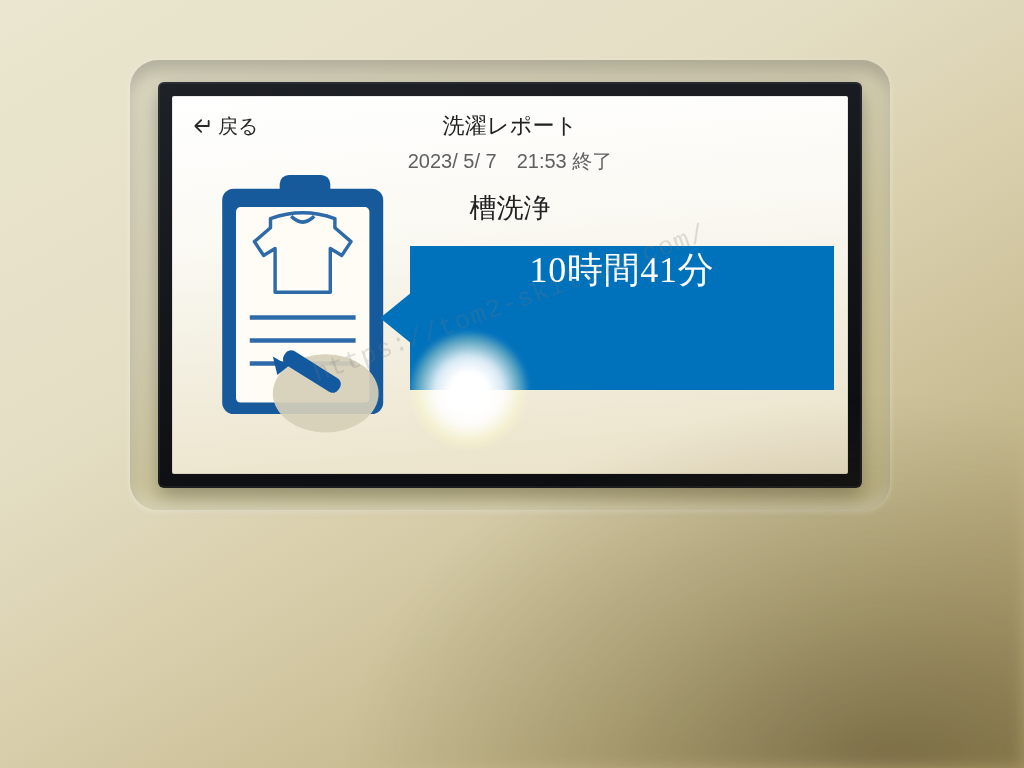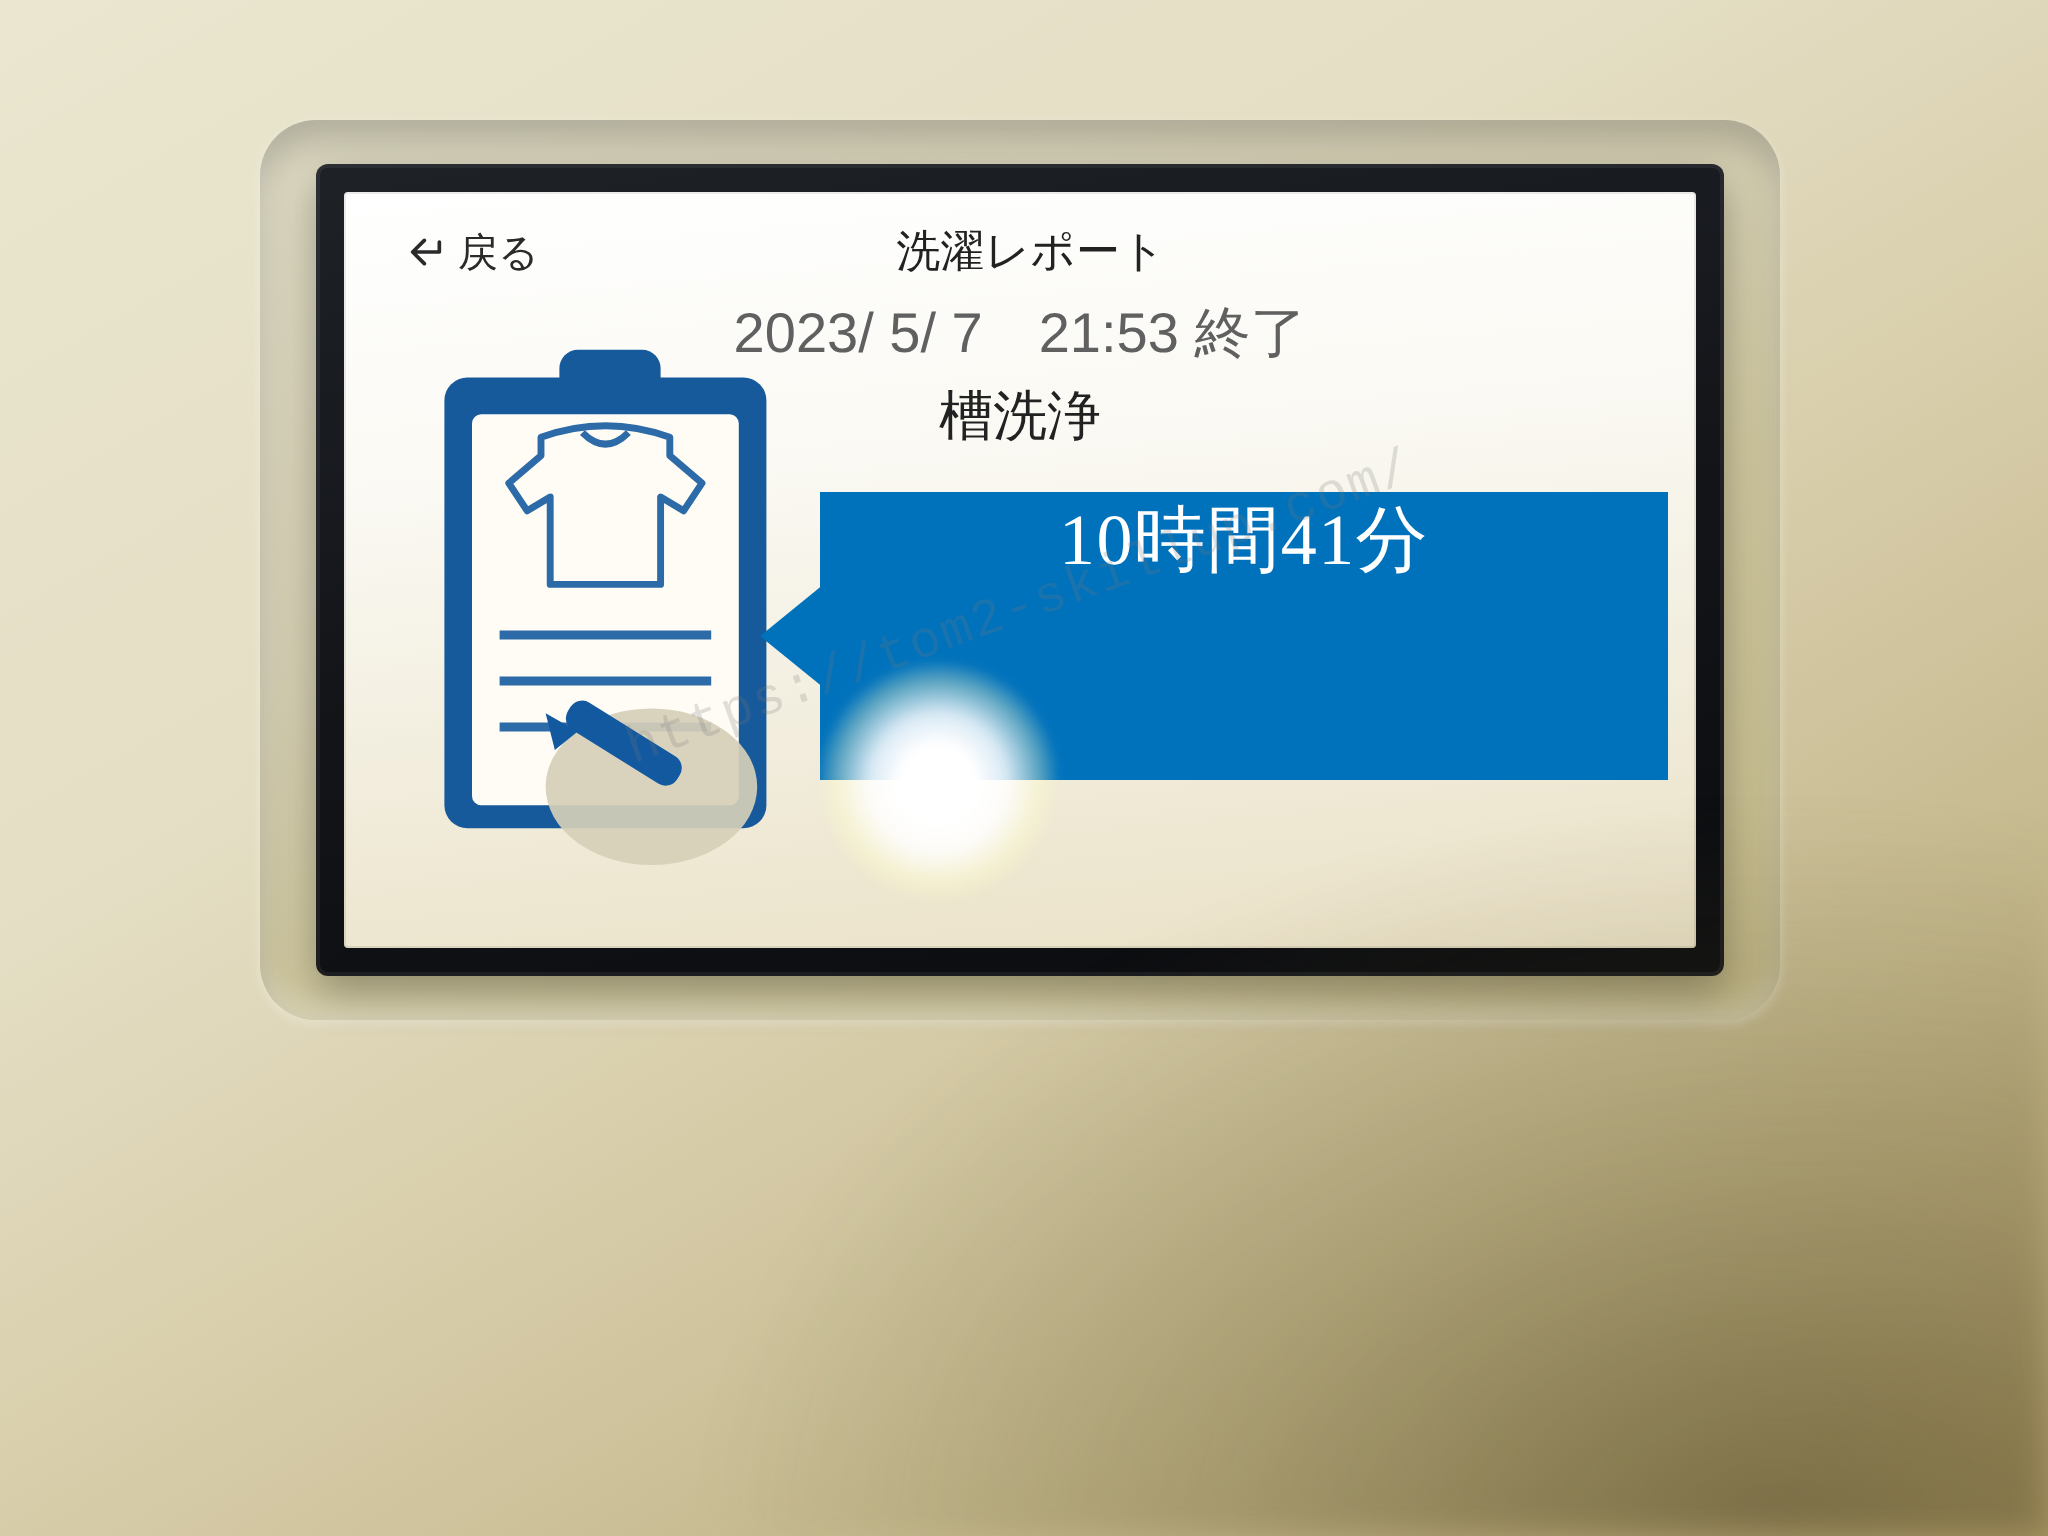--- a/index.html
+++ b/index.html
@@ -38,30 +38,30 @@
     
     .screen { position:relative; width:100%; height:100%;
       background:linear-gradient(175deg,#ffffff 0%,#faf9f3 35%,#f1ecdb 70%,#eae1c6 100%);
       border-radius:2px;
       box-shadow:inset 0 0 0 1px rgba(0,0,0,0.08);
       overflow:hidden;
       perspective:none;
     }
 
     
-    .hdr { position:absolute; left:0; right:0; top:8px; height:44px; display:flex; align-items:center;margin-left:11px; }
+    .hdr { position:absolute; left:0; right:0; top:8px; height:44px; display:flex; align-items:center; }
     .back-btn { display:flex; align-items:center; gap:6px; margin-left:14px;
       font-size:20px; color:#2a2a2a; cursor:pointer;
       padding:4px 6px; border-radius:4px; }
     .back-icon { width:20px; height:20px; }
     .page-title { position:absolute; left:50%; transform:translateX(-50%);
       font-size:22px; font-weight:500; color:#222; letter-spacing:0.01em; white-space:nowrap; }
 
     .timestamp { position:absolute; left:50%; transform:translateX(-50%);
-      top:52px; font-size:28px; color:#606060; white-space:nowrap; }
+      top:52px; font-size:20px; color:#606060; white-space:nowrap; }
 
     .cycle-name { position:absolute; left:50%; transform:translateX(-50%);
       top:94px; font-size:27px; font-weight:500; color:#222; white-space:nowrap; }
 
     
     .illus { position:absolute; left:18px; top:70px; width:230px; height:280px; }
     .illus svg { width:100%; height:100%; }
 
     
     .callout { position:absolute; left:238px; top:150px; right:14px; height:144px;

